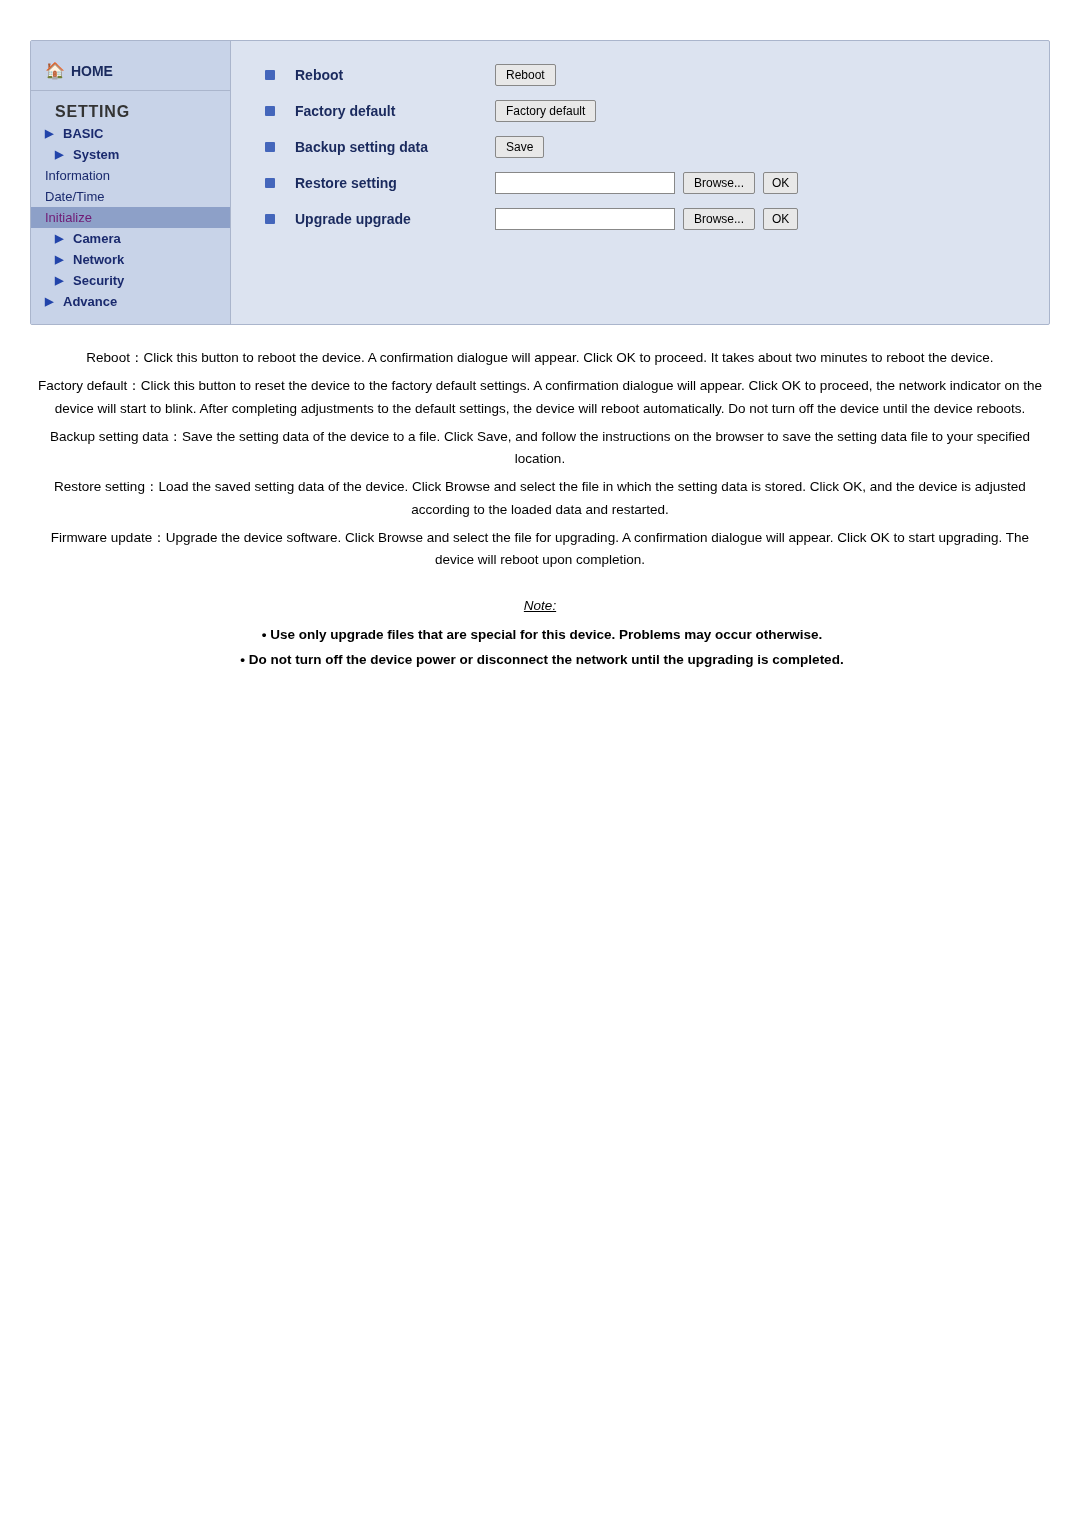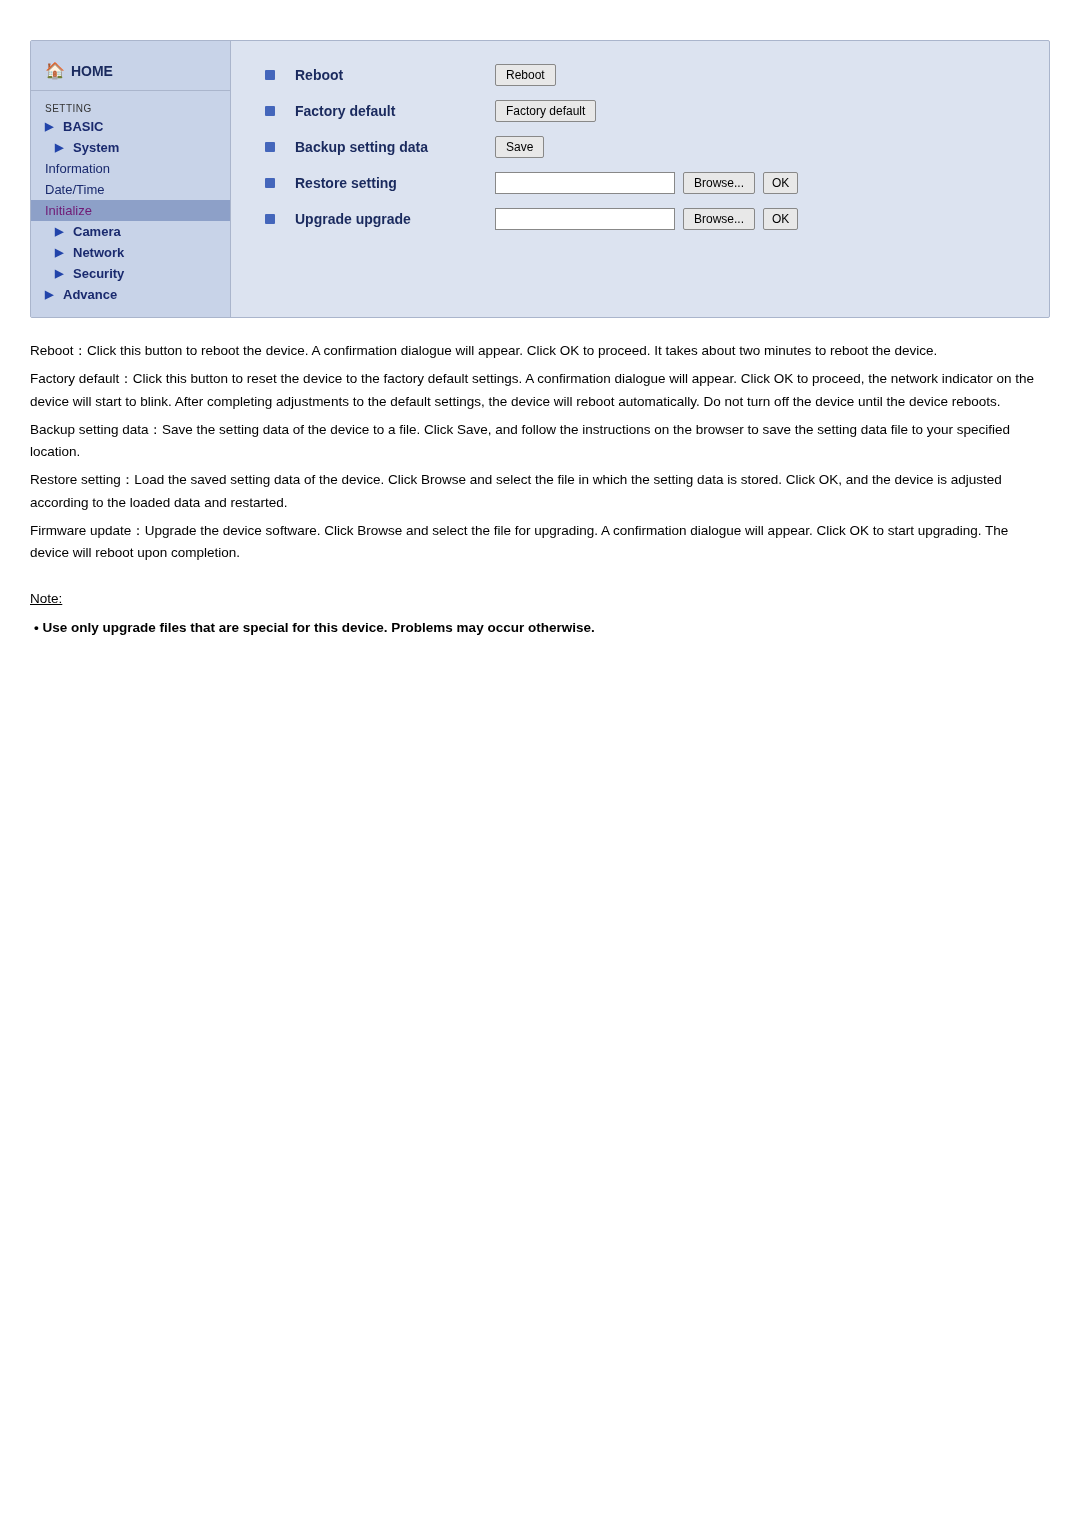--- a/index.html
+++ b/index.html
@@ -45,24 +45,24 @@
       color: #1a2a5e;
       border-bottom: 1px solid #aab5cc;
       margin-bottom: 8px;
     }
 
     .home-icon {
       font-size: 16px;
     }
 
     .sidebar-section-label {
-      font-size: 10px;
-      font-weight: normal;
+      font-size: 16px;
+      font-weight: bold;
       color: #333;
-      padding: 4px 14px 2px;
+      padding: 4px 24px 2px;
       letter-spacing: 0.05em;
     }
 
     .sidebar-item {
       padding: 3px 14px 3px 14px;
       font-size: 13px;
       color: #1a2a6e;
       cursor: pointer;
       display: flex;
       align-items: center;
@@ -160,28 +160,30 @@
       height: 22px;
       display: inline-block;
     }
 
     
     .description-area {
       font-size: 13.5px;
       line-height: 1.65;
       color: #000;
       margin-top: 4px;
+      text-align: center;
     }
 
     .description-area p {
       margin-bottom: 6px;
     }
 
     .note-label {
       text-decoration: underline;
+      font-style: italic;
       margin-bottom: 2px;
       margin-top: 24px;
     }
 
     .bullet-list {
       list-style: none;
       padding-left: 4px;
     }
 
     .bullet-list li::before {
@@ -334,16 +336,17 @@
 
   <div class="description-area">
     <p>Reboot：Click this button to reboot the device. A confirmation dialogue will appear. Click OK to proceed. It takes about two minutes to reboot the device.</p>
     <p>Factory default：Click this button to reset the device to the factory default settings. A confirmation dialogue will appear. Click OK to proceed, the network indicator on the device will start to blink. After completing adjustments to the default settings, the device will reboot automatically. Do not turn off the device until the device reboots.</p>
     <p>Backup setting data：Save the setting data of the device to a file. Click Save, and follow the instructions on the browser to save the setting data file to your specified location.</p>
     <p>Restore setting：Load the saved setting data of the device. Click Browse and select the file in which the setting data is stored. Click OK, and the device is adjusted according to the loaded data and restarted.</p>
     <p>Firmware update：Upgrade the device software. Click Browse and select the file for upgrading. A confirmation dialogue will appear. Click OK to start upgrading. The device will reboot upon completion.</p>
     <p class="note-label">Note:</p>
     <ul class="bullet-list">
       <li>Use only upgrade files that are special for this device. Problems may occur otherwise.</li>
+      <li>Do not turn off the device power or disconnect the network until the upgrading is completed.</li>
     </ul>
   </div>
 
 </div>
 
 </body></html>

